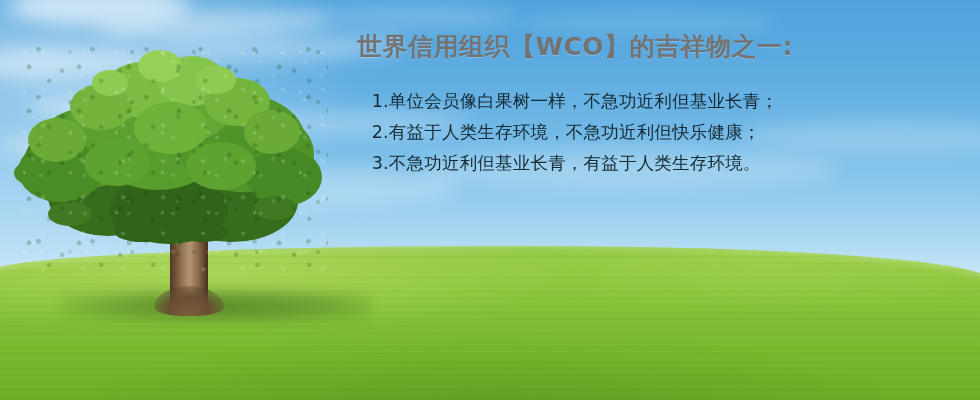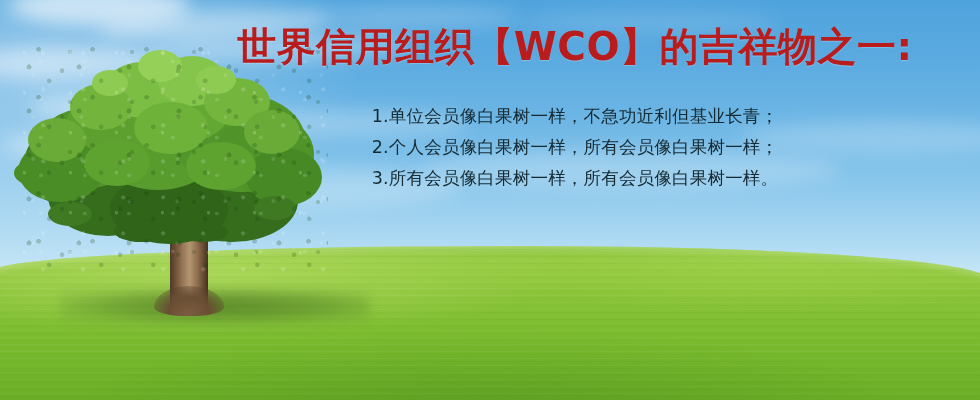--- a/index.html
+++ b/index.html
@@ -194,30 +194,30 @@
 
   
   .text-block {
     position: absolute;
     left: 230px; top: 26px;
     width: 690px;
     text-align: center;
     z-index: 20;
   }
   .title-line {
-    color: #b91c1c;
+    color: #737373;
     font-weight: bold;
-    font-size: 39px;
+    font-size: 25px;
     line-height: 41px;
     letter-spacing: 0.5px;
     white-space: nowrap;
     text-shadow: 0 1px 0 rgba(255,255,255,0.22);
   }
   .body-list {
-    margin-top: 34px;
+    margin-top: 19px;
     display: inline-block;
     text-align: left;
   }
   .body-line {
     color: #152a33;
     font-size: 17.5px;
     line-height: 31px;
     white-space: nowrap;
     letter-spacing: 0.2px;
   }
@@ -328,21 +328,21 @@
   </div>
 
   <div class="text-block">
     <div class="title-line">世界信用组织【WCO】的吉祥物之一:</div>
 
     <div class="body-list">
       <div class="body-line">
         <span>1.</span><span>单位会员像白果树一样，不急功近利但基业长青；</span>
       </div>
       <div class="body-line">
-        <span>2.</span><span>个人会员像白果树一样，所有会员像白果树一样；</span>
+        <span>2.</span><span>有益于人类生存环境，不急功近利但快乐健康；</span>
       </div>
       <div class="body-line">
-        <span>3.</span><span>所有会员像白果树一样，所有会员像白果树一样。</span>
+        <span>3.</span><span>不急功近利但基业长青，有益于人类生存环境。</span>
       </div>
     </div>
   </div>
 
 </div>
 
 </body></html>

